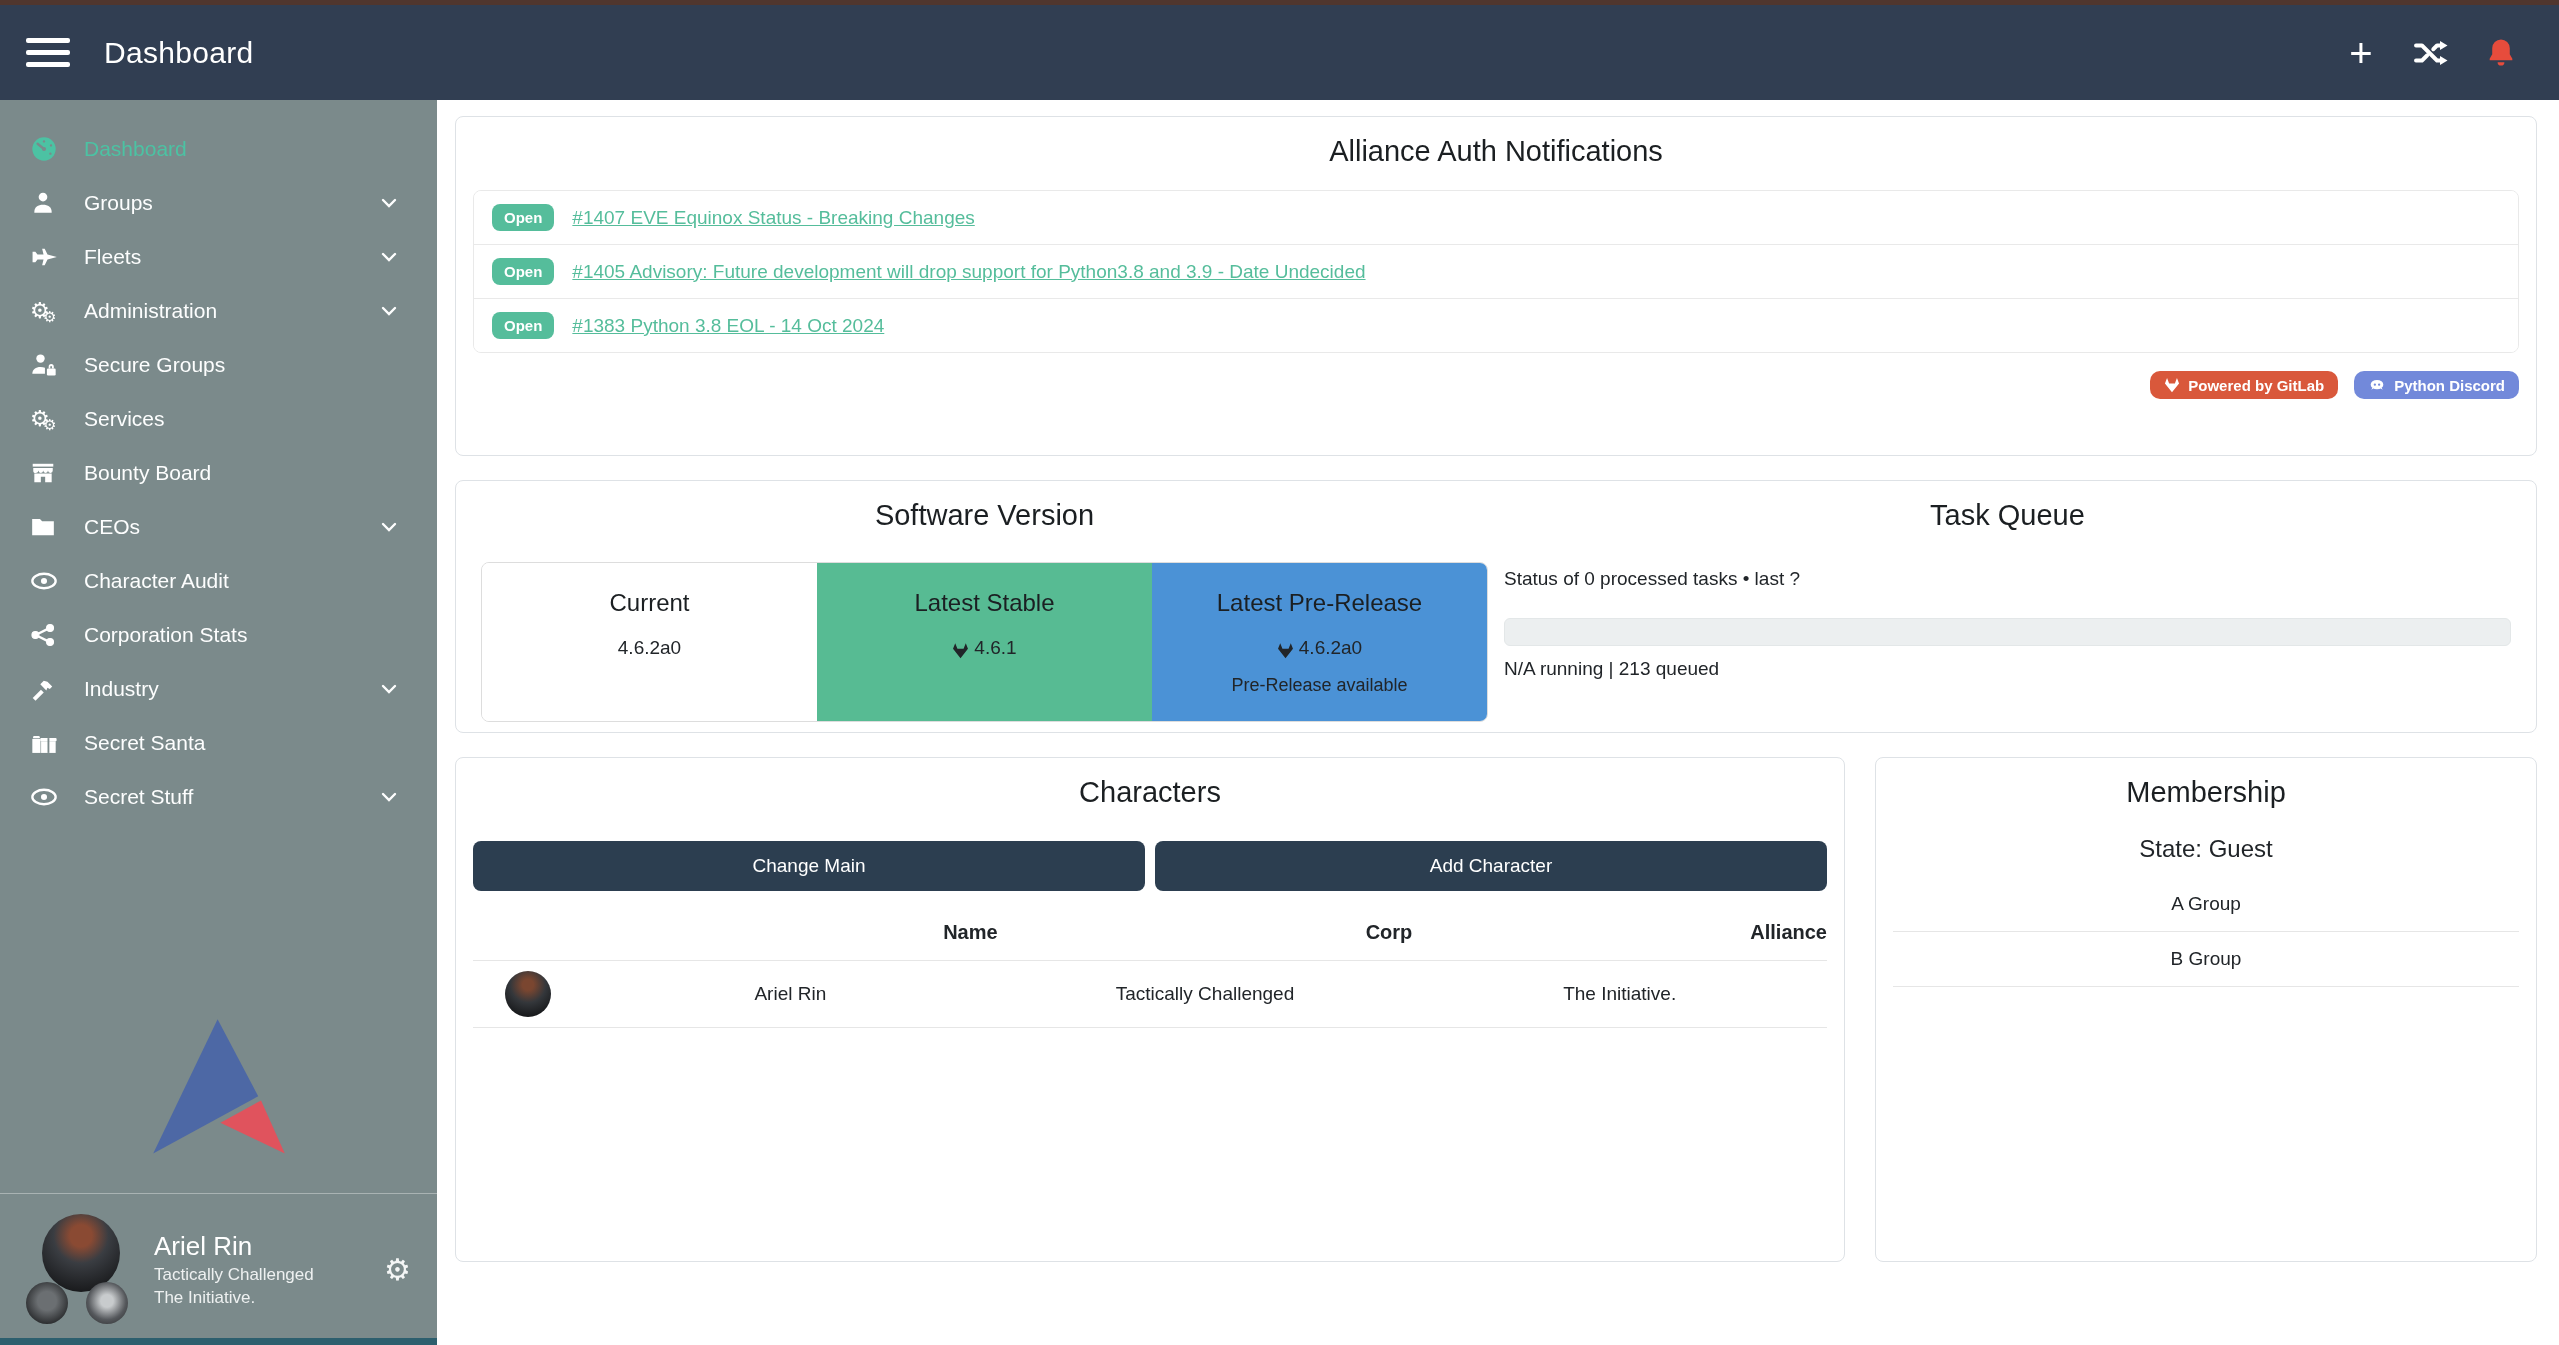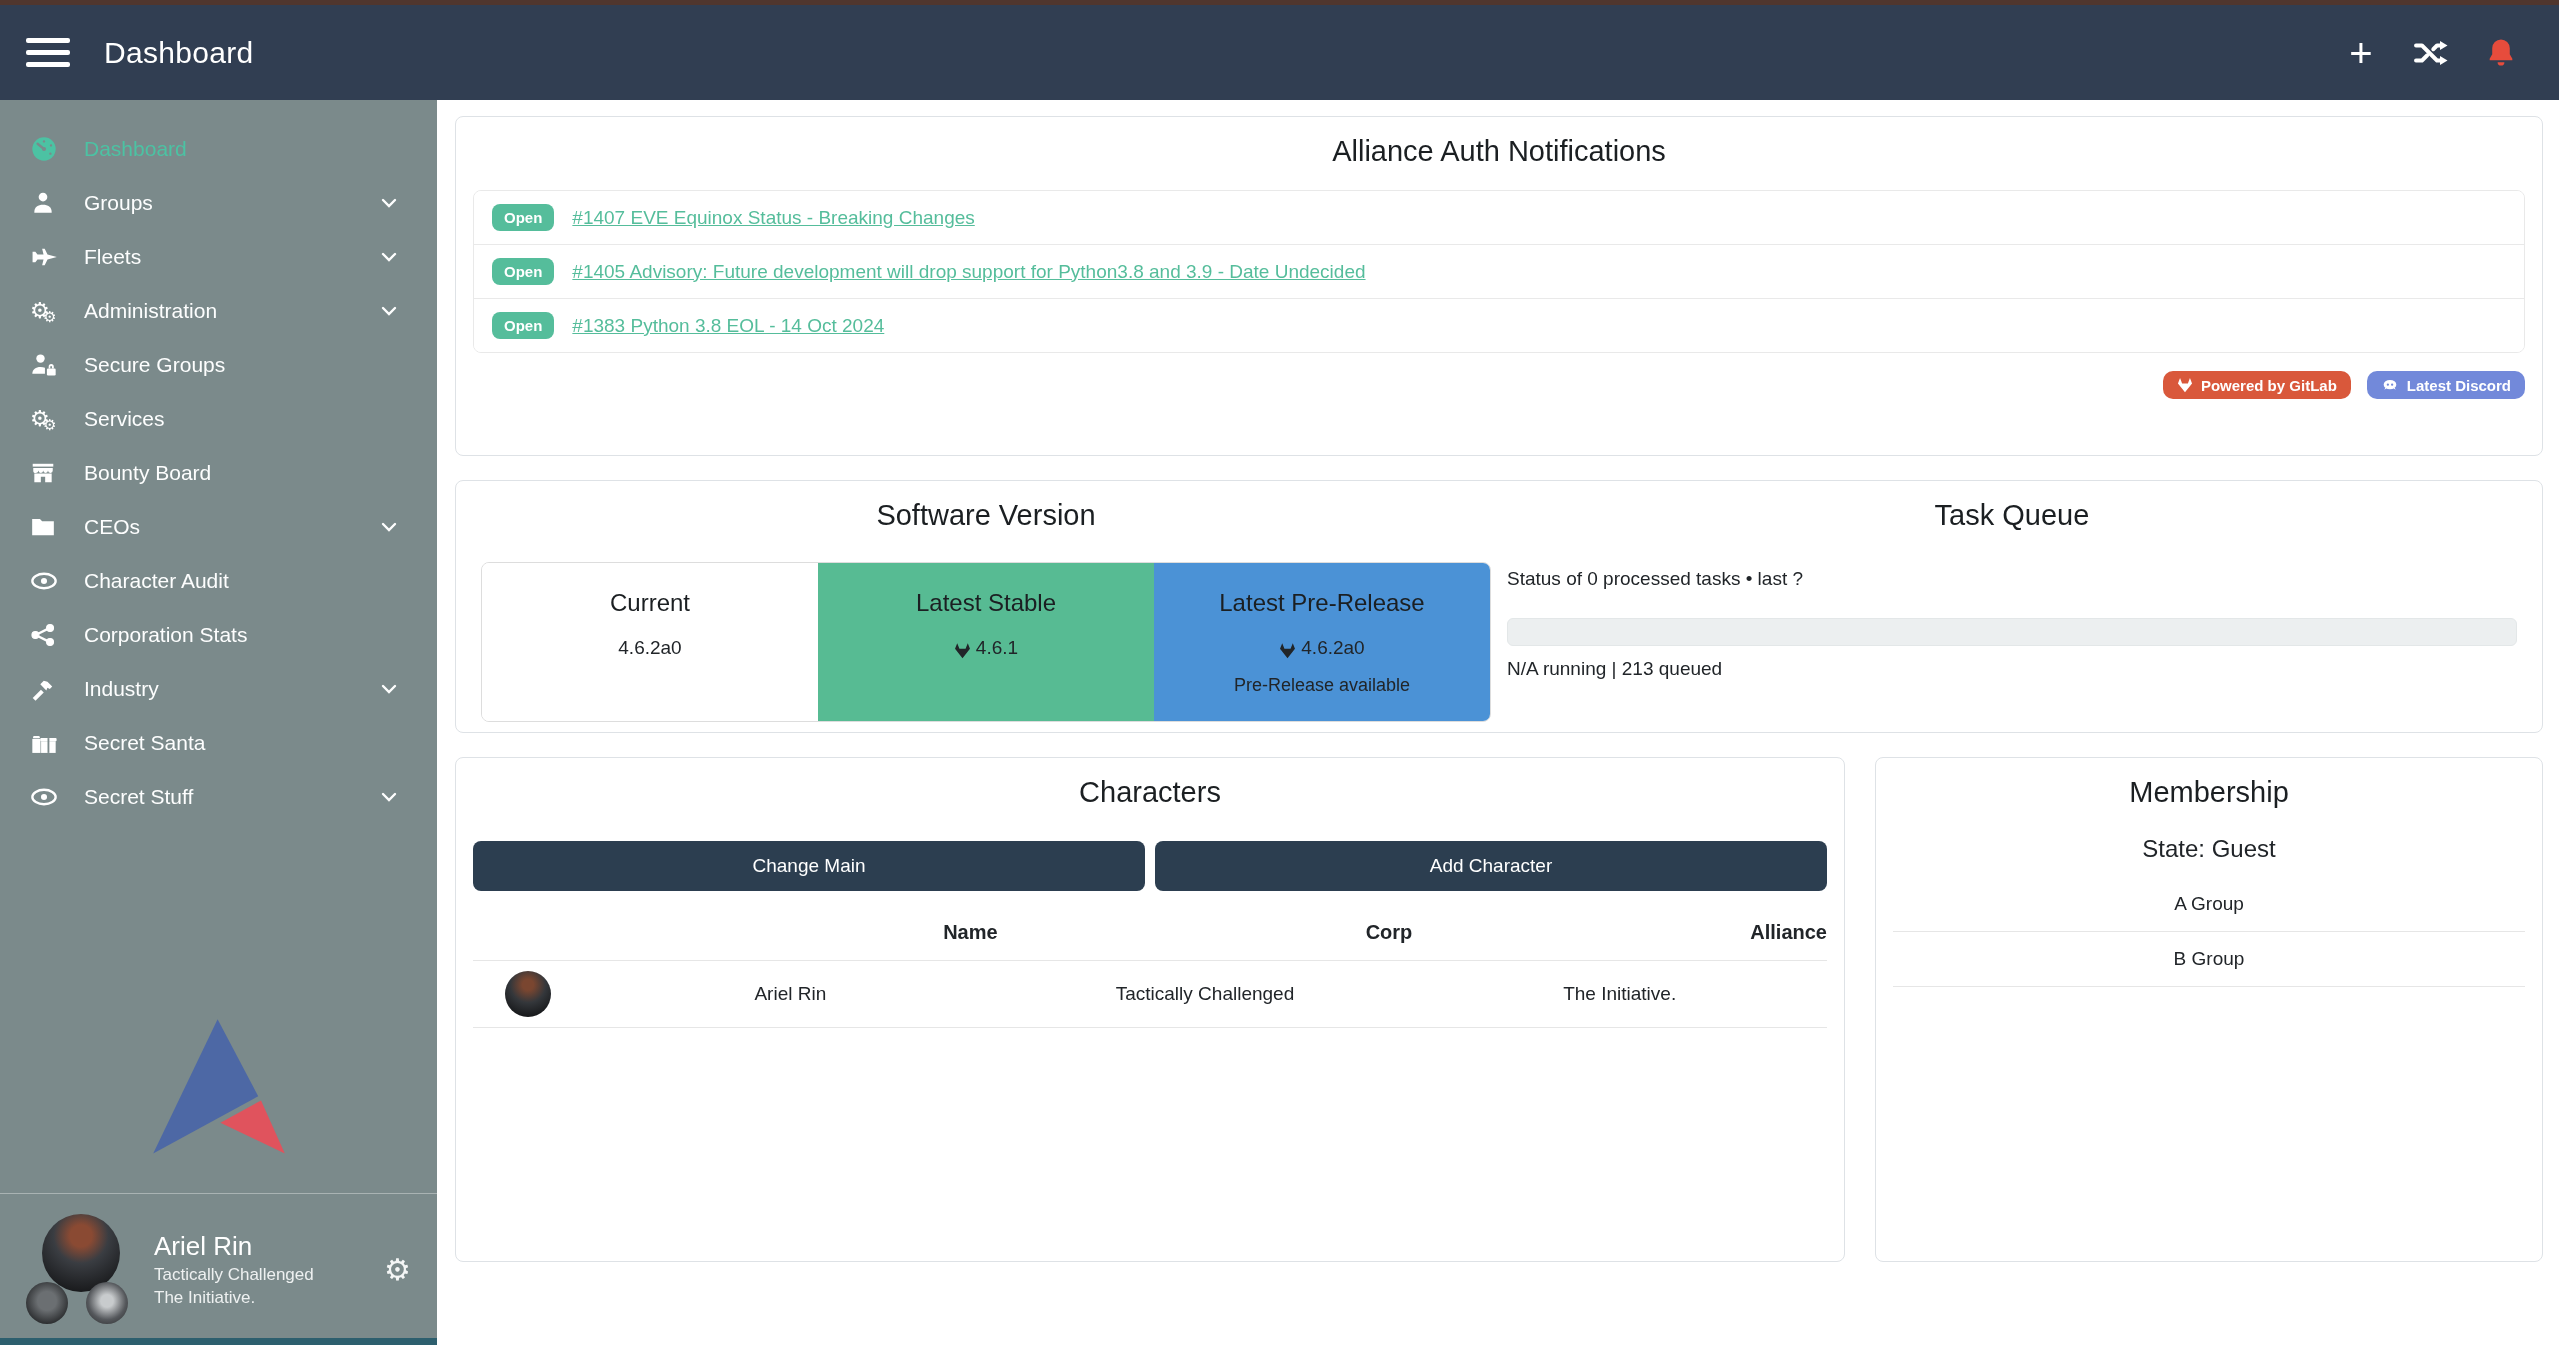--- a/index.html
+++ b/index.html
@@ -55,21 +55,21 @@
   }
   .avatar-mini.corp { left:0; background:radial-gradient(circle at 50% 45%, #6b6f72 0 30%, #2a2c2e 75%, #8a7a4a 100%); }
   .avatar-mini.alli { right:8px; background:radial-gradient(circle at 50% 45%, #c8cbcd 0 20%, #55585c 60%, #232425 100%); }
   .user-text { margin-left:18px; line-height:1.35; }
   .user-name { font-size:26px; color:#ffffff; }
   .user-sub { font-size:17px; color:#eef1f1; }
   .user-gear { margin-left:auto; font-size:30px; color:#f4f6f6; cursor:pointer; }
   .side-footer { height:7px; background:#2d5f6e; }
 
   
-  .content { flex:1; padding:16px 16px 0 18px; background:#fff; overflow:hidden; }
+  .content { flex:1; padding:16px 22px 0 18px; background:#fff; overflow:hidden; }
   .card {
     border:1px solid #dee2e6; border-radius:8px; background:#fff;
     padding:18px 17px; margin-bottom:24px;
   }
   .card-title { text-align:center; font-size:29px; font-weight:400; color:#1b1f22; }
 
   
   .notif-card { height:340px; }
   .notif-list { margin-top:22px; border:1px solid #e9e9e9; border-radius:8px; overflow:hidden; }
   .notif-row {
@@ -398,21 +398,21 @@
           </svg>
           <span>Powered by GitLab</span>
         </a>
         <a class="pill-badge pill-discord">
           <svg width="18" height="16" viewBox="0 0 24 24" fill="#fff">
             <ellipse cx="12" cy="11.5" rx="9.5" ry="7"></ellipse>
             <path d="M5 16l-1.5 3L7 17zM19 16l1.5 3L17 17z"></path>
             <circle cx="8.8" cy="11.5" r="1.7" fill="#7289da"></circle>
               <circle cx="15.2" cy="11.5" r="1.7" fill="#7289da"></circle>
           </svg>
-          <span>Latest Discord</span>
+          <span>Python Discord</span>
         </a>
       </div>
     </section>
 
     <section class="card mid-card">
       <div class="mid-col">
         <h2 class="card-title">Software Version</h2>
         <div class="ver-strip">
           <div class="ver-col ver-current">
             <div class="ver-label">Current</div>

